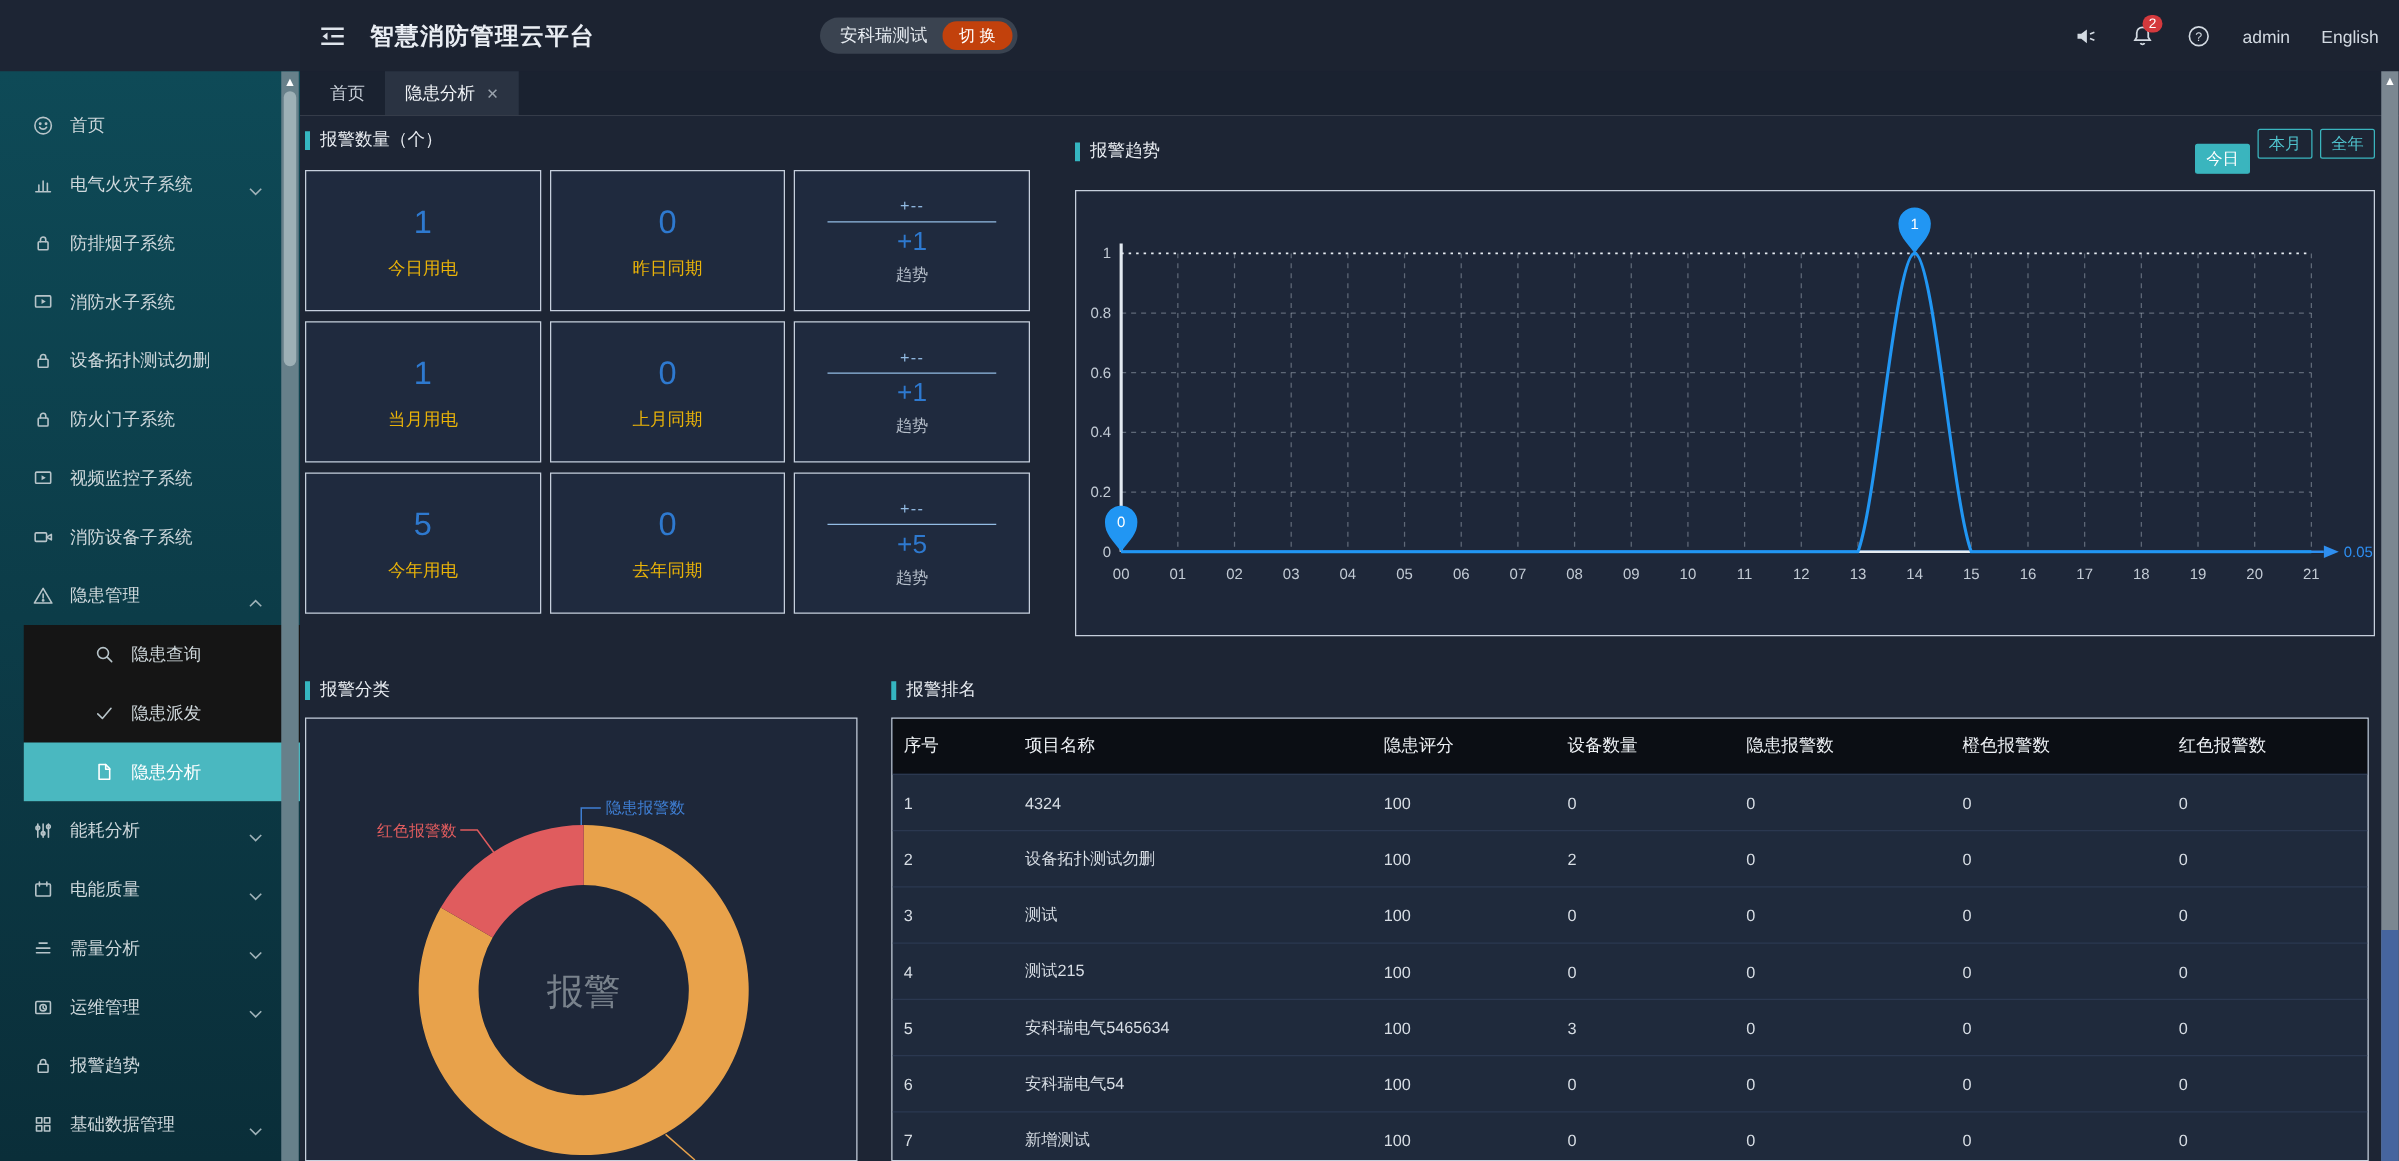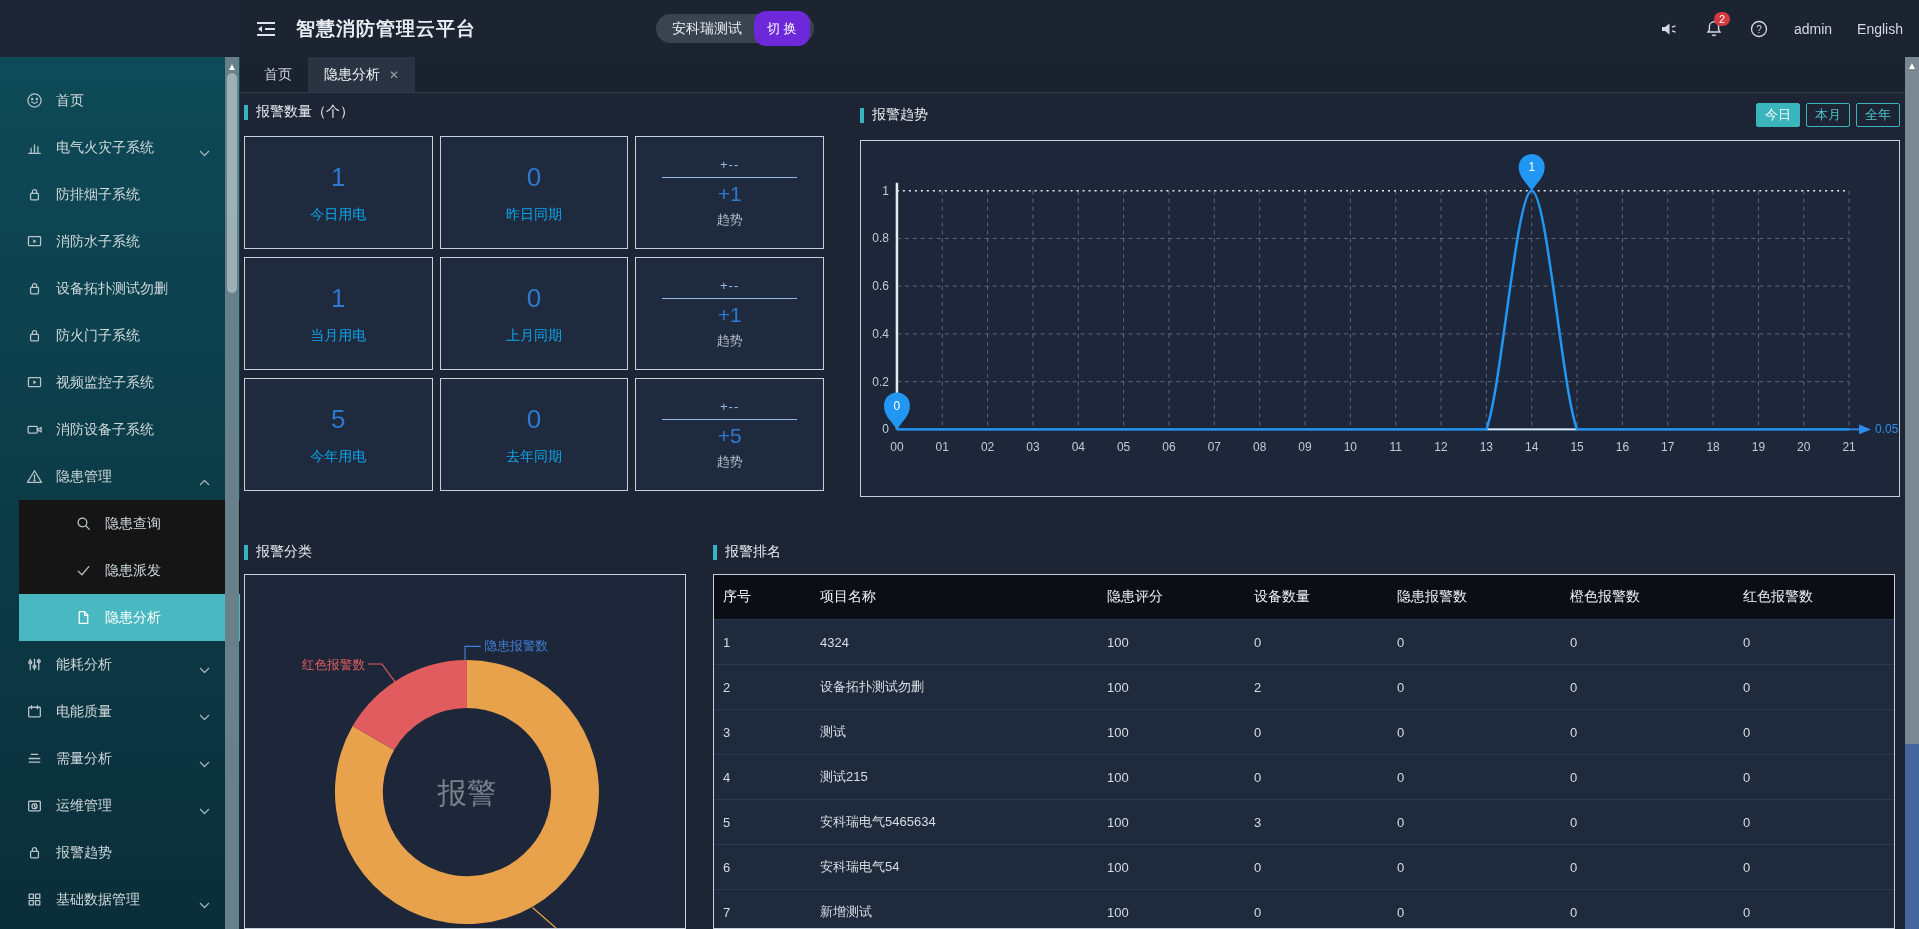--- a/index.html
+++ b/index.html
@@ -31,22 +31,22 @@
     background:#9db0b6; border-radius:5px; }
 
   
   .topbar { position:absolute; left:240px; top:0; right:0; height:57px; background:#1c2331;
     display:flex; align-items:center; padding:0 16px 0 14px; }
   .collapse-btn { width:24px; height:24px; color:#dfe5ec; margin-right:18px; cursor:pointer; }
   .app-title { color:#e9edf3; font-size:19px; font-weight:bold; letter-spacing:1px; margin-right:180px; }
   .tenant { display:flex; align-items:center; background:#3a4350; border-radius:15px;
     height:29px; padding:0 4px 0 16px; gap:12px; }
   .tenant .tname { color:#e8edf2; font-size:14px; }
-  .tenant .switch { background:#6d28d9; color:#fff; font-size:13px; border:none;
-    border-radius:12px; height:35px; padding:0 13px; cursor:pointer; }
+  .tenant .switch { background:#c2410c; color:#fff; font-size:13px; border:none;
+    border-radius:12px; height:23px; padding:0 13px; cursor:pointer; }
   .top-right { margin-left:auto; display:flex; align-items:center; gap:25px; color:#d3dae2; }
   .tico { width:20px; height:20px; position:relative; cursor:pointer; }
   .badge { position:absolute; top:-7px; left:10px; background:#d4393d; color:#fff;
     font-size:11px; border-radius:9px; padding:1px 5px; }
   .top-right .txt { font-size:14px; cursor:pointer; }
 
   
   .tabbar { position:absolute; left:240px; top:57px; right:0; height:36px; background:#1a2230;
     border-bottom:1px solid #353c49; display:flex; align-items:stretch; padding-left:8px; }
   .tab { display:flex; align-items:center; padding:0 16px; color:#c8cfd8; font-size:14px; cursor:pointer; }
@@ -57,32 +57,32 @@
   .content { position:absolute; left:240px; top:93px; right:14px; bottom:0; background:#1d2534;text-decoration:underline; }
   .sec-title { display:flex; align-items:center; gap:8px; color:#e8ecf1; font-size:14px; }
   .sec-title .bar { width:4px; height:15px; background:#35b5c0; }
 
   .stats-sec { position:absolute; left:4px; top:10px; width:580px; }
   .cards { margin-top:15px; display:grid; grid-template-columns:repeat(3,1fr);
     grid-auto-rows:113px; gap:8px 7px; }
   .card { background:#1f2a3e; border:1px solid #c6cfdc; display:flex; flex-direction:column;
     align-items:center; justify-content:center; }
   .card .val { color:#2e79cf; font-size:26px; }
-  .card .cl { color:#0ea5e9; font-size:14px; margin-top:13px; }
+  .card .cl { color:#eab308; font-size:14px; margin-top:13px; }
   .card .ttop { color:#93bce4; font-size:13px; letter-spacing:1px; }
   .card .tline { width:72%; border-top:1px solid #93bce4; margin:5px 0 4px; }
   .card .tval { color:#2e79cf; font-size:21px; }
   .card .tl { color:#b6bfca; font-size:13px; margin-top:5px; }
 
   .trend-sec { position:absolute; left:620px; top:10px; right:5px; }
   .trend-head { display:flex; align-items:center; }
   .range-btns { margin-left:auto; display:flex; gap:6px; }
   .rbtn { min-width:42px; height:24px; font-size:13px; border-radius:2px; cursor:pointer;
     background:transparent; border:1px solid #3ab5be; color:#4fc3cd; padding:0 8px; }
-  .rbtn.active { background:#3ab5be; color:#fff; border-color:#3ab5be; }
+  .rbtn.active { background:#3ab5be; color:#fff; border-color:#3ab5be;margin-top:12px; }
   .trend-panel { margin-top:13px; height:357px; background:#1e2739; border:1px solid #c6cfdc; position:relative; }
   .trend-panel svg { position:absolute; inset:0; width:100%; height:100%; }
 
   .pie-sec { position:absolute; left:4px; top:450px; width:442px; bottom:0; }
   .pie-panel { margin-top:6px; position:absolute; top:25px; left:0; right:0; bottom:0;
     background:#1e2739; border:1px solid #c6cfdc; overflow:hidden; }
   .pie-panel svg { width:100%; height:100%; }
 
   .rank-sec { position:absolute; left:473px; top:450px; right:10px; bottom:0; }
   .rank-table { margin-top:6px; position:absolute; top:25px; left:0; right:0; bottom:0;

